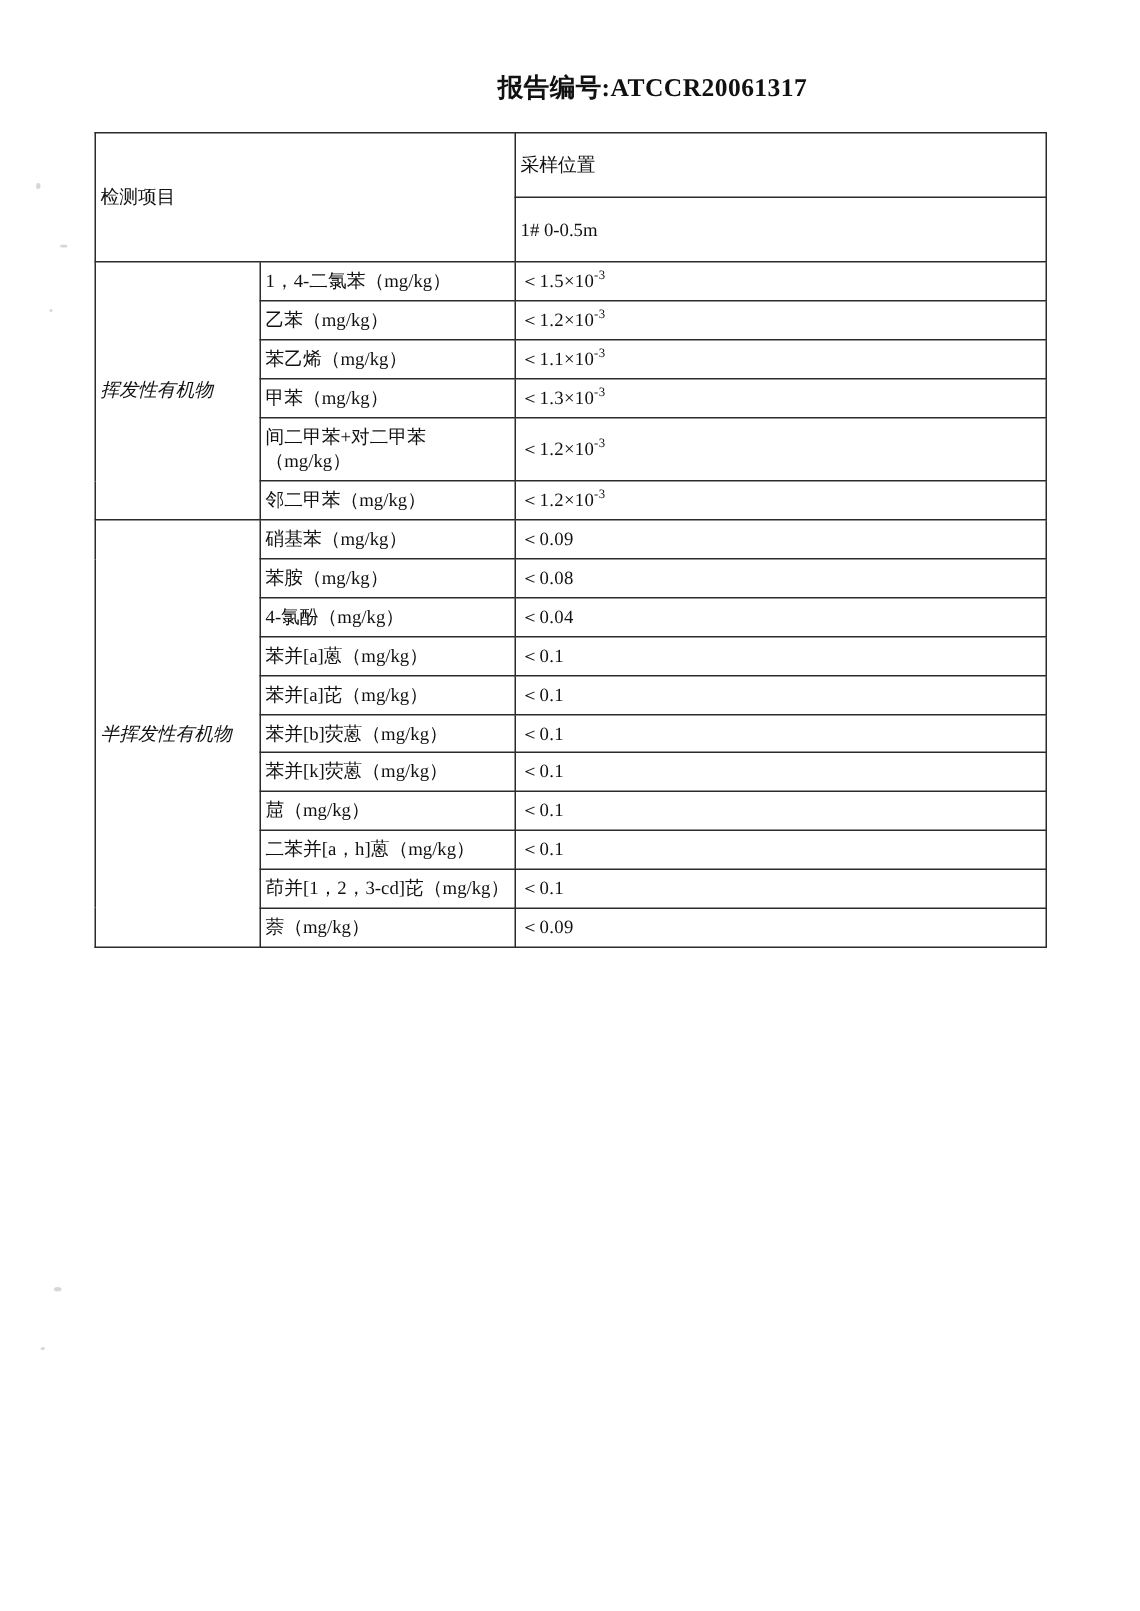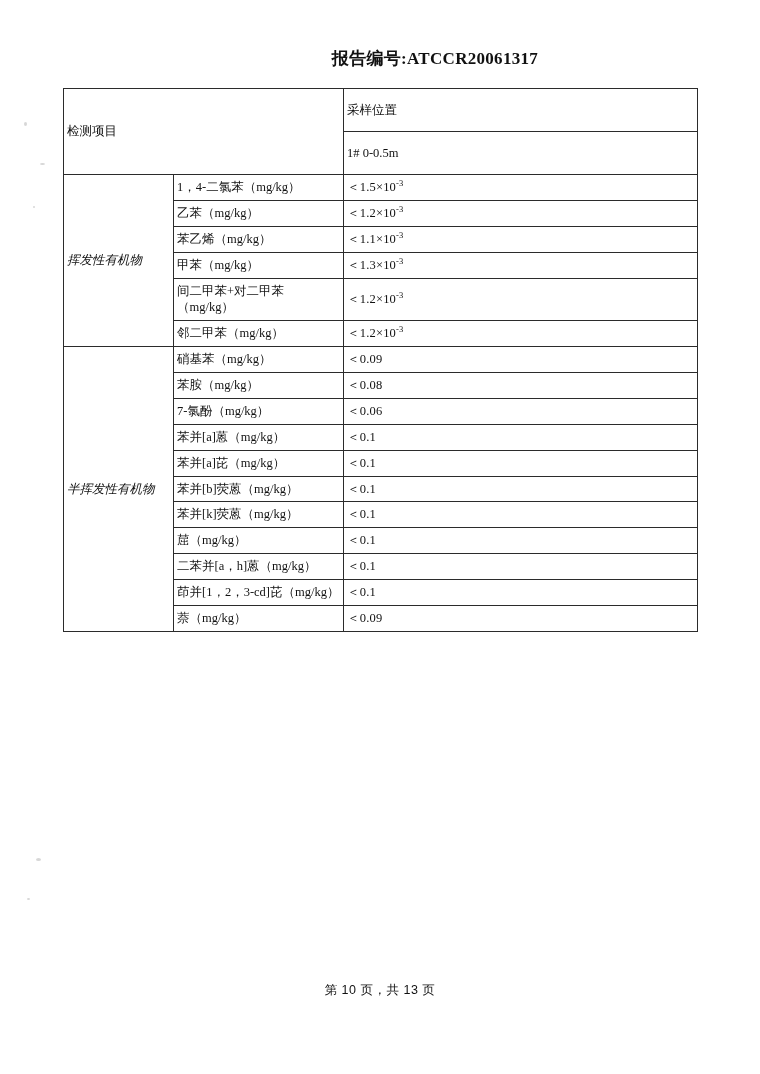--- a/index.html
+++ b/index.html
@@ -164,22 +164,22 @@
         <tr>
           <td class="group-cell" rowspan="11">半挥发性有机物</td>
           <td class="item">硝基苯（mg/kg）</td>
           <td class="value">＜0.09</td>
         </tr>
         <tr>
           <td class="item">苯胺（mg/kg）</td>
           <td class="value">＜0.08</td>
         </tr>
         <tr>
-          <td class="item">7-氯酚（mg/kg）</td>
-          <td class="value">＜0.06</td>
+          <td class="item">4-氯酚（mg/kg）</td>
+          <td class="value">＜0.04</td>
         </tr>
         <tr>
           <td class="item">苯并[a]蒽（mg/kg）</td>
           <td class="value">＜0.1</td>
         </tr>
         <tr>
           <td class="item">苯并[a]芘（mg/kg）</td>
           <td class="value">＜0.1</td>
         </tr>
         <tr>
@@ -202,14 +202,13 @@
           <td class="item">茚并[1，2，3-cd]芘（mg/kg）</td>
           <td class="value">＜0.1</td>
         </tr>
         <tr>
           <td class="item">萘（mg/kg）</td>
           <td class="value">＜0.09</td>
         </tr>
       </tbody>
   </table>
 
-  <div class="footer">第 10 页，共 13 页</div>
 </div>
 
 </body></html>

